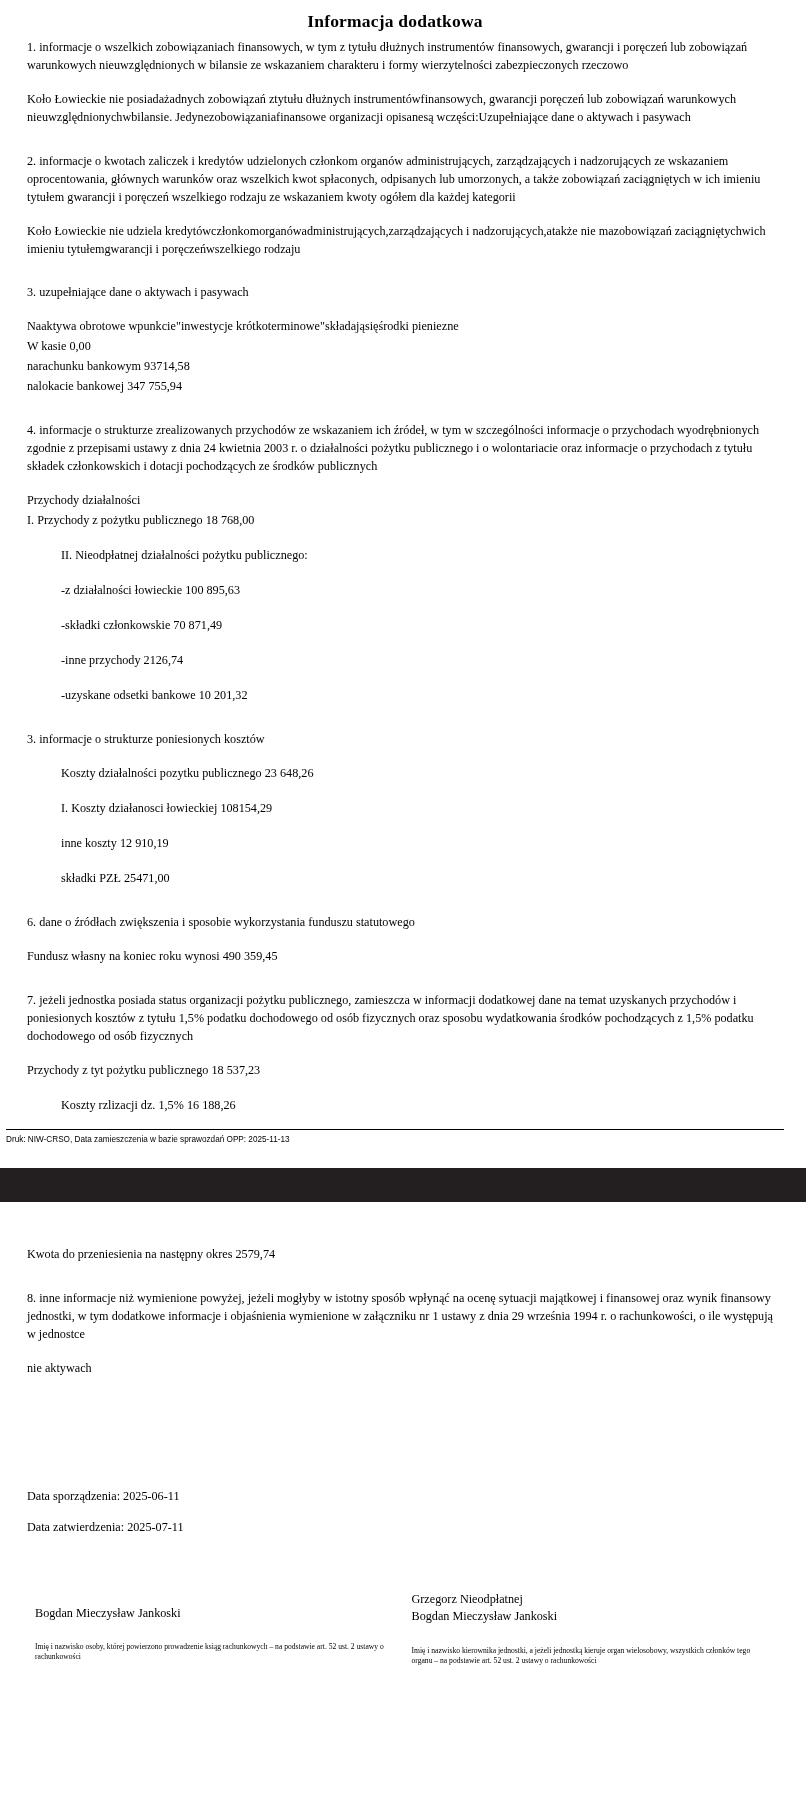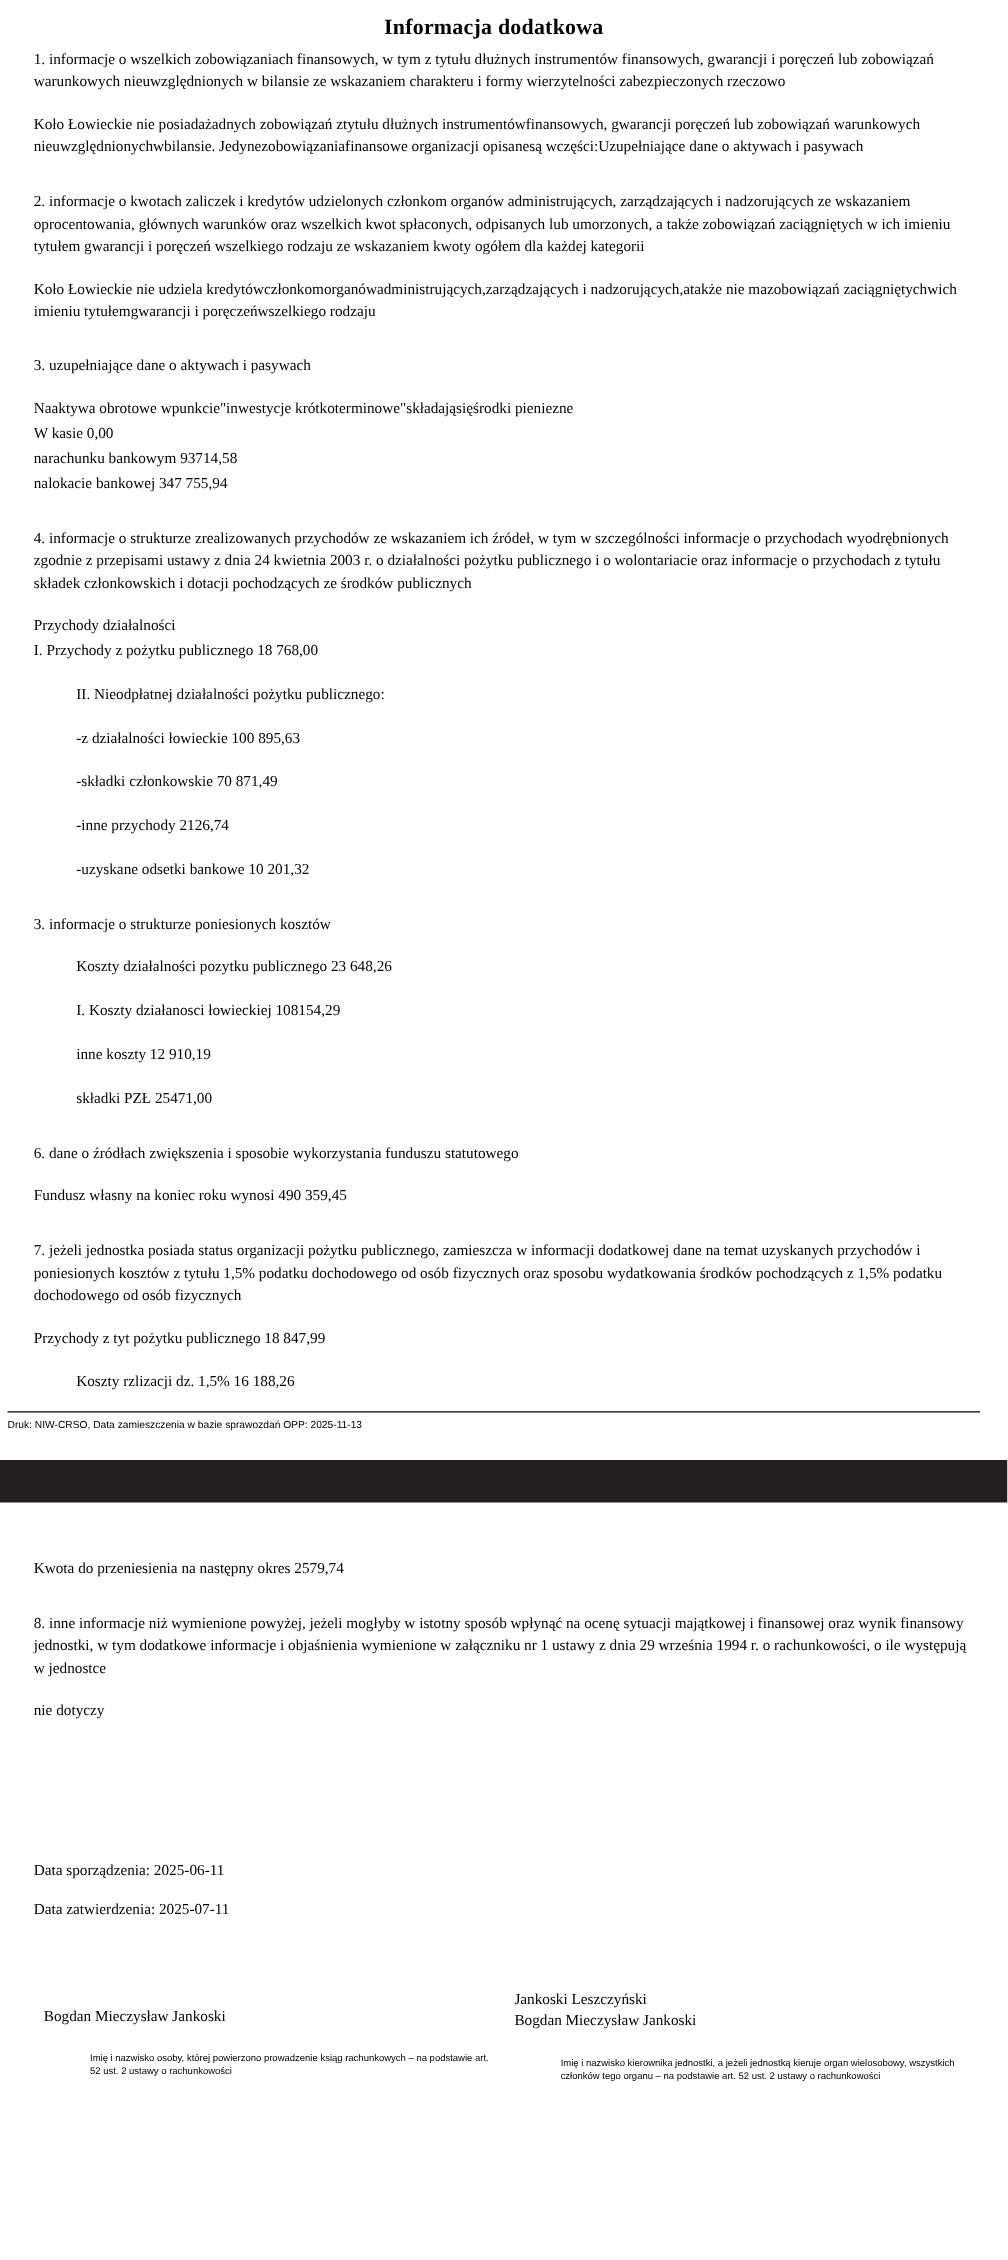--- a/index.html
+++ b/index.html
@@ -90,22 +90,21 @@
     white-space: nowrap;
   }
   .sig-name.indent {
     padding-left: 8px;
   }
   .sig-note {
     font-size: 7.6px;
     line-height: 1.32;
     margin-top: 20px;
     padding-left: 8px;
-    font-family: Liberation Sans, sans-serif;
-    margin-left: 37px;
+    font-family: Liberation Serif, serif;
   }
   .sig-col.right .sig-note {
     padding-left: 0;
   }
   .sig-blank-row {
     height: 14px;
   }
   .spacer-tall { height: 96px; }
   .dates-block { margin-top: 0; }
   .date-line {
@@ -147,57 +146,57 @@
     <p class="para gap-lg">3. informacje o strukturze poniesionych kosztów</p>
     <p class="para gap-md">Koszty działalności pozytku publicznego 23 648,26</p>
     <p class="para gap-md">I.  Koszty działanosci łowieckiej 108154,29</p>
     <p class="para gap-md">inne koszty 12 910,19</p>
     <p class="para gap-md">składki PZŁ 25471,00</p>
 
     <p class="para gap-lg">6. dane o źródłach zwiększenia i sposobie wykorzystania funduszu statutowego</p>
     <p class="para ans">Fundusz własny na koniec roku wynosi 490 359,45</p>
 
     <p class="para gap-lg">7. jeżeli jednostka posiada status organizacji pożytku publicznego, zamieszcza w informacji dodatkowej dane na temat uzyskanych przychodów i poniesionych kosztów z tytułu 1,5% podatku dochodowego od osób fizycznych oraz sposobu wydatkowania środków pochodzących z 1,5% podatku dochodowego od osób fizycznych</p>
-    <p class="para ans">Przychody z tyt pożytku publicznego 18 847,99</p>
+    <p class="para ans">Przychody z tyt pożytku publicznego 18 537,23</p>
     <p class="para gap-md">Koszty rzlizacji dz.  1,5% 16 188,26</p>
 
   </div>
 
   <hr class="rule">
   <div class="footnote">Druk: NIW-CRSO, Data zamieszczenia w bazie sprawozdań OPP: 2025-11-13</div>
 
 </div>
 
 <div class="page-break-band"></div>
 
 <div class="page page-2">
   <div class="body-wrap">
 
     <p class="para">Kwota do przeniesienia na następny okres 2579,74</p>
 
     <p class="para gap-lg">8. inne informacje niż wymienione powyżej, jeżeli mogłyby w istotny sposób wpłynąć na ocenę sytuacji majątkowej i finansowej oraz wynik finansowy jednostki, w tym dodatkowe informacje i objaśnienia wymienione w załączniku nr 1 ustawy z dnia 29 września 1994 r. o rachunkowości, o ile występują w jednostce</p>
-    <p class="para ans">nie dotyczy</p>
+    <p class="para ans">nie aktywach</p>
 
     <div class="spacer-tall"></div>
 
     <div class="dates-block">
       <div class="date-line">Data sporządzenia: 2025-06-11</div>
       <div class="date-line">Data zatwierdzenia: 2025-07-11</div>
     </div>
 
     <div class="sig-grid">
 
       <div class="sig-col">
         <div class="sig-blank-row"></div>
         <div class="sig-name indent">Bogdan Mieczysław Jankoski</div>
         <div class="sig-note">Imię i nazwisko osoby, której powierzono prowadzenie ksiąg rachunkowych – na podstawie art. 52 ust. 2 ustawy o rachunkowości</div>
       </div>
 
       <div class="sig-col right">
-        <div class="sig-name">Jankoski Leszczyński</div>
+        <div class="sig-name">Grzegorz Nieodpłatnej</div>
         <div class="sig-name">Bogdan Mieczysław Jankoski</div>
         <div class="sig-note">Imię i nazwisko kierownika jednostki, a jeżeli jednostką kieruje organ wielosobowy, wszystkich członków tego organu – na podstawie art. 52 ust. 2 ustawy o rachunkowości</div>
       </div>
 
     </div>
 
   </div>
 </div>
 
 </body></html>

